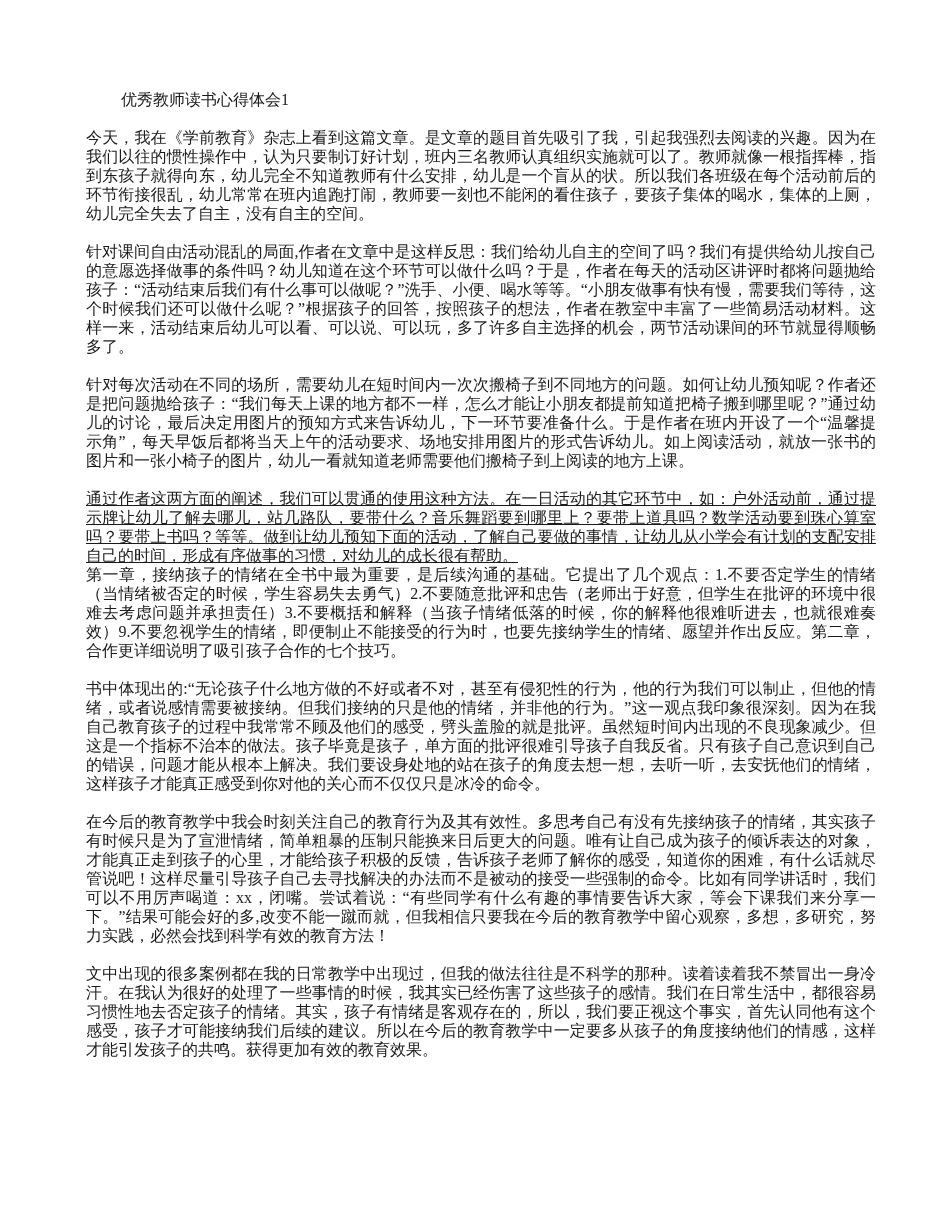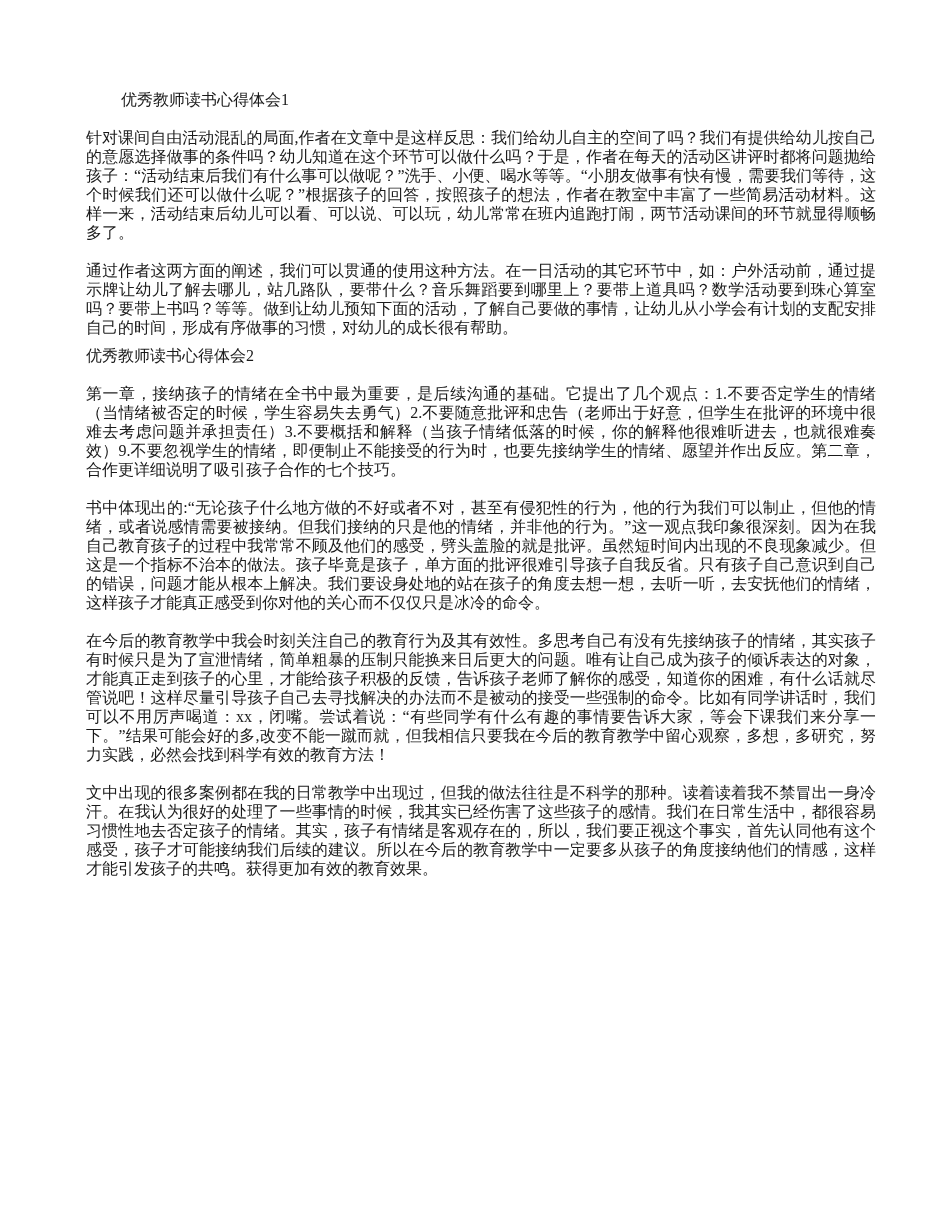--- a/index.html
+++ b/index.html
@@ -28,37 +28,39 @@
   }
   .sec-title.indented {
     text-indent: 35px;
   }
   .para {
     margin: 0 0 19px 0;
     text-align: justify;
     text-justify: inter-ideograph;
   }
   .para.tight {
-    margin-bottom: 9px;
+    margin-bottom: 0;
+    text-decoration: underline;
   }
 </style>
 </head>
 <body>
 
 <div class="page">
 
   <h1 class="sec-title indented">优秀教师读书心得体会1</h1>
 
+  <p class="para">今天，我在《学前教育》杂志上看到这篇文章。是文章的题目首先吸引了我，引起我强烈去阅读的兴趣。因为在我们以往的惯性操作中，认为只要制订好计划，班内三名教师认真组织实施就可以了。教师就像一根指挥棒，指到东孩子就得向东，幼儿完全不知道教师有什么安排，幼儿是一个盲从的状。所以我们各班级在每个活动前后的环节衔接很乱，幼儿常常在班内追跑打闹，教师要一刻也不能闲的看住孩子，要孩子集体的喝水，集体的上厕，幼儿完全失去了自主，没有自主的空间。</p>
 
-  <p class="para">针对课间自由活动混乱的局面,作者在文章中是这样反思：我们给幼儿自主的空间了吗？我们有提供给幼儿按自己的意愿选择做事的条件吗？幼儿知道在这个环节可以做什么吗？于是，作者在每天的活动区讲评时都将问题抛给孩子：“活动结束后我们有什么事可以做呢？”洗手、小便、喝水等等。“小朋友做事有快有慢，需要我们等待，这个时候我们还可以做什么呢？”根据孩子的回答，按照孩子的想法，作者在教室中丰富了一些简易活动材料。这样一来，活动结束后幼儿可以看、可以说、可以玩，幼儿常常在班内追跑打闹，两节活动课间的环节就显得顺畅多了。</p>
+  <p class="para">针对课间自由活动混乱的局面,作者在文章中是这样反思：我们给幼儿自主的空间了吗？我们有提供给幼儿按自己的意愿选择做事的条件吗？幼儿知道在这个环节可以做什么吗？于是，作者在每天的活动区讲评时都将问题抛给孩子：“活动结束后我们有什么事可以做呢？”洗手、小便、喝水等等。“小朋友做事有快有慢，需要我们等待，这个时候我们还可以做什么呢？”根据孩子的回答，按照孩子的想法，作者在教室中丰富了一些简易活动材料。这样一来，活动结束后幼儿可以看、可以说、可以玩，多了许多自主选择的机会，两节活动课间的环节就显得顺畅多了。</p>
 
+  <p class="para">针对每次活动在不同的场所，需要幼儿在短时间内一次次搬椅子到不同地方的问题。如何让幼儿预知呢？作者还是把问题抛给孩子：“我们每天上课的地方都不一样，怎么才能让小朋友都提前知道把椅子搬到哪里呢？”通过幼儿的讨论，最后决定用图片的预知方式来告诉幼儿，下一环节要准备什么。于是作者在班内开设了一个“温馨提示角”，每天早饭后都将当天上午的活动要求、场地安排用图片的形式告诉幼儿。如上阅读活动，就放一张书的图片和一张小椅子的图片，幼儿一看就知道老师需要他们搬椅子到上阅读的地方上课。</p>
 
   <p class="para tight">通过作者这两方面的阐述，我们可以贯通的使用这种方法。在一日活动的其它环节中，如：户外活动前，通过提示牌让幼儿了解去哪儿，站几路队，要带什么？音乐舞蹈要到哪里上？要带上道具吗？数学活动要到珠心算室吗？要带上书吗？等等。做到让幼儿预知下面的活动，了解自己要做的事情，让幼儿从小学会有计划的支配安排自己的时间，形成有序做事的习惯，对幼儿的成长很有帮助。</p>
 
-  <h2 class="sec-title">优秀教师读书心得体会2</h2>
 
 
   <p class="para">第一章，接纳孩子的情绪在全书中最为重要，是后续沟通的基础。它提出了几个观点：1.不要否定学生的情绪（当情绪被否定的时候，学生容易失去勇气）2.不要随意批评和忠告（老师出于好意，但学生在批评的环境中很难去考虑问题并承担责任）3.不要概括和解释（当孩子情绪低落的时候，你的解释他很难听进去，也就很难奏效）9.不要忽视学生的情绪，即便制止不能接受的行为时，也要先接纳学生的情绪、愿望并作出反应。第二章，合作更详细说明了吸引孩子合作的七个技巧。</p>
 
   <p class="para">书中体现出的:“无论孩子什么地方做的不好或者不对，甚至有侵犯性的行为，他的行为我们可以制止，但他的情绪，或者说感情需要被接纳。但我们接纳的只是他的情绪，并非他的行为。”这一观点我印象很深刻。因为在我自己教育孩子的过程中我常常不顾及他们的感受，劈头盖脸的就是批评。虽然短时间内出现的不良现象减少。但这是一个指标不治本的做法。孩子毕竟是孩子，单方面的批评很难引导孩子自我反省。只有孩子自己意识到自己的错误，问题才能从根本上解决。我们要设身处地的站在孩子的角度去想一想，去听一听，去安抚他们的情绪，这样孩子才能真正感受到你对他的关心而不仅仅只是冰冷的命令。</p>
 
   <p class="para">在今后的教育教学中我会时刻关注自己的教育行为及其有效性。多思考自己有没有先接纳孩子的情绪，其实孩子有时候只是为了宣泄情绪，简单粗暴的压制只能换来日后更大的问题。唯有让自己成为孩子的倾诉表达的对象，才能真正走到孩子的心里，才能给孩子积极的反馈，告诉孩子老师了解你的感受，知道你的困难，有什么话就尽管说吧！这样尽量引导孩子自己去寻找解决的办法而不是被动的接受一些强制的命令。比如有同学讲话时，我们可以不用厉声喝道：xx，闭嘴。尝试着说：“有些同学有什么有趣的事情要告诉大家，等会下课我们来分享一下。”结果可能会好的多,改变不能一蹴而就，但我相信只要我在今后的教育教学中留心观察，多想，多研究，努力实践，必然会找到科学有效的教育方法！</p>
 
   <p class="para">文中出现的很多案例都在我的日常教学中出现过，但我的做法往往是不科学的那种。读着读着我不禁冒出一身冷汗。在我认为很好的处理了一些事情的时候，我其实已经伤害了这些孩子的感情。我们在日常生活中，都很容易习惯性地去否定孩子的情绪。其实，孩子有情绪是客观存在的，所以，我们要正视这个事实，首先认同他有这个感受，孩子才可能接纳我们后续的建议。所以在今后的教育教学中一定要多从孩子的角度接纳他们的情感，这样才能引发孩子的共鸣。获得更加有效的教育效果。</p>
 

